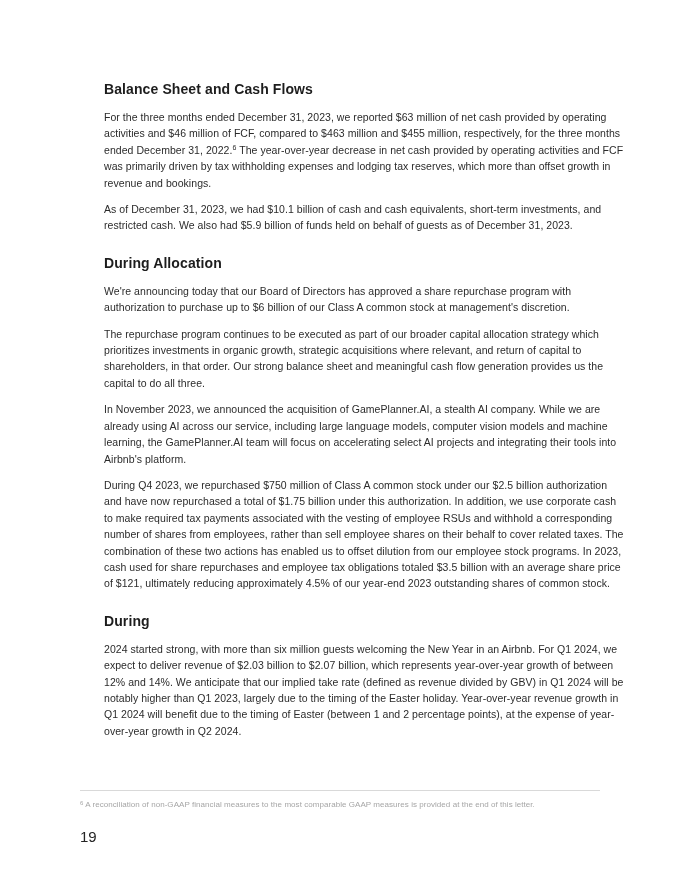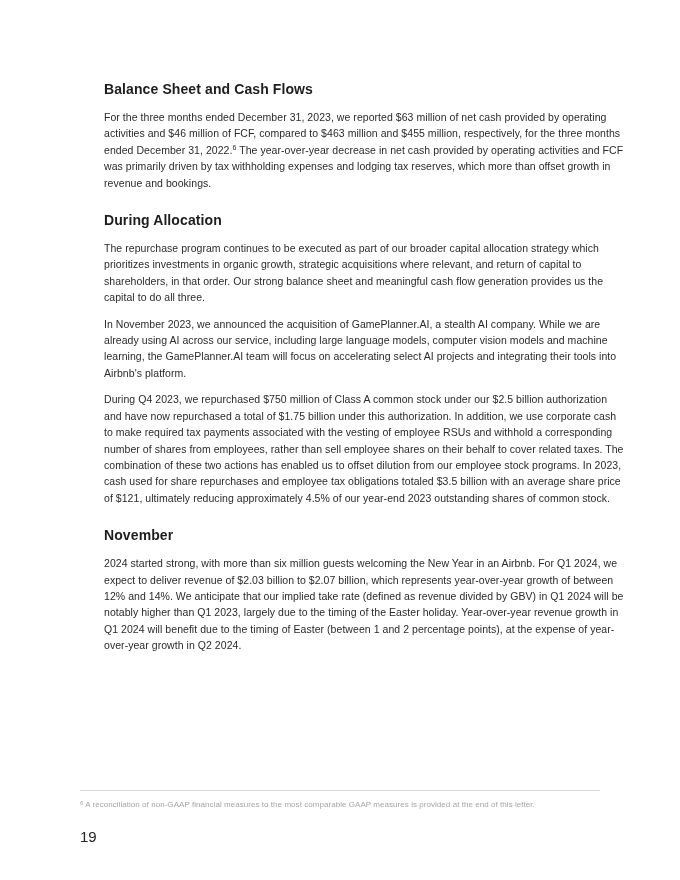--- a/index.html
+++ b/index.html
@@ -84,31 +84,33 @@
 </style>
 </head>
 <body>
 
 <div class="page">
   <div class="content">
 
     <section class="doc-section">
       <h2>Balance Sheet and Cash Flows</h2>
       <p><span>For the three months ended December 31, 2023, we reported $63 million of net cash provided by operating activities and $46 million of FCF, compared to $463 million and $455 million, respectively, for the three months ended December 31, 2022.</span><sup class="fn-ref">6</sup> <span>The year-over-year decrease in net cash provided by operating activities and FCF was primarily driven by tax withholding expenses and lodging tax reserves, which more than offset growth in revenue and bookings.</span></p>
+      <p>As of December 31, 2023, we had $10.1 billion of cash and cash equivalents, short-term investments, and restricted cash. We also had $5.9 billion of funds held on behalf of guests as of December 31, 2023.</p>
     </section>
 
     <section class="doc-section">
       <h2>During Allocation</h2>
+      <p>We're announcing today that our Board of Directors has approved a share repurchase program with authorization to purchase up to $6 billion of our Class A common stock at management's discretion.</p>
       <p>The repurchase program continues to be executed as part of our broader capital allocation strategy which prioritizes investments in organic growth, strategic acquisitions where relevant, and return of capital to shareholders, in that order. Our strong balance sheet and meaningful cash flow generation provides us the capital to do all three.</p>
       <p>In November 2023, we announced the acquisition of GamePlanner.AI, a stealth AI company. While we are already using AI across our service, including large language models, computer vision models and machine learning, the GamePlanner.AI team will focus on accelerating select AI projects and integrating their tools into Airbnb's platform.</p>
       <p>During Q4 2023, we repurchased $750 million of Class A common stock under our $2.5 billion authorization and have now repurchased a total of $1.75 billion under this authorization. In addition, we use corporate cash to make required tax payments associated with the vesting of employee RSUs and withhold a corresponding number of shares from employees, rather than sell employee shares on their behalf to cover related taxes. The combination of these two actions has enabled us to offset dilution from our employee stock programs. In 2023, cash used for share repurchases and employee tax obligations totaled $3.5 billion with an average share price of $121, ultimately reducing approximately 4.5% of our year-end 2023 outstanding shares of common stock.</p>
     </section>
 
     <section class="doc-section">
-      <h2>November</h2>
+      <h2>During</h2>
       <p>2024 started strong, with more than six million guests welcoming the New Year in an Airbnb. For Q1 2024, we expect to deliver revenue of $2.03 billion to $2.07 billion, which represents year-over-year growth of between 12% and 14%. We anticipate that our implied take rate (defined as revenue divided by GBV) in Q1 2024 will be notably higher than Q1 2023, largely due to the timing of the Easter holiday. Year-over-year revenue growth in Q1 2024 will benefit due to the timing of Easter (between 1 and 2 percentage points), at the expense of year-over-year growth in Q2 2024.</p>
     </section>
 
   </div>
 
   <div class="footer-rule"></div>
 
   <p class="footnote"><sup class="fn-marker">6</sup> <span>A reconciliation of non-GAAP financial measures to the most comparable GAAP measures is provided at the end of this letter.</span></p>
 
   <div class="page-number">19</div>

